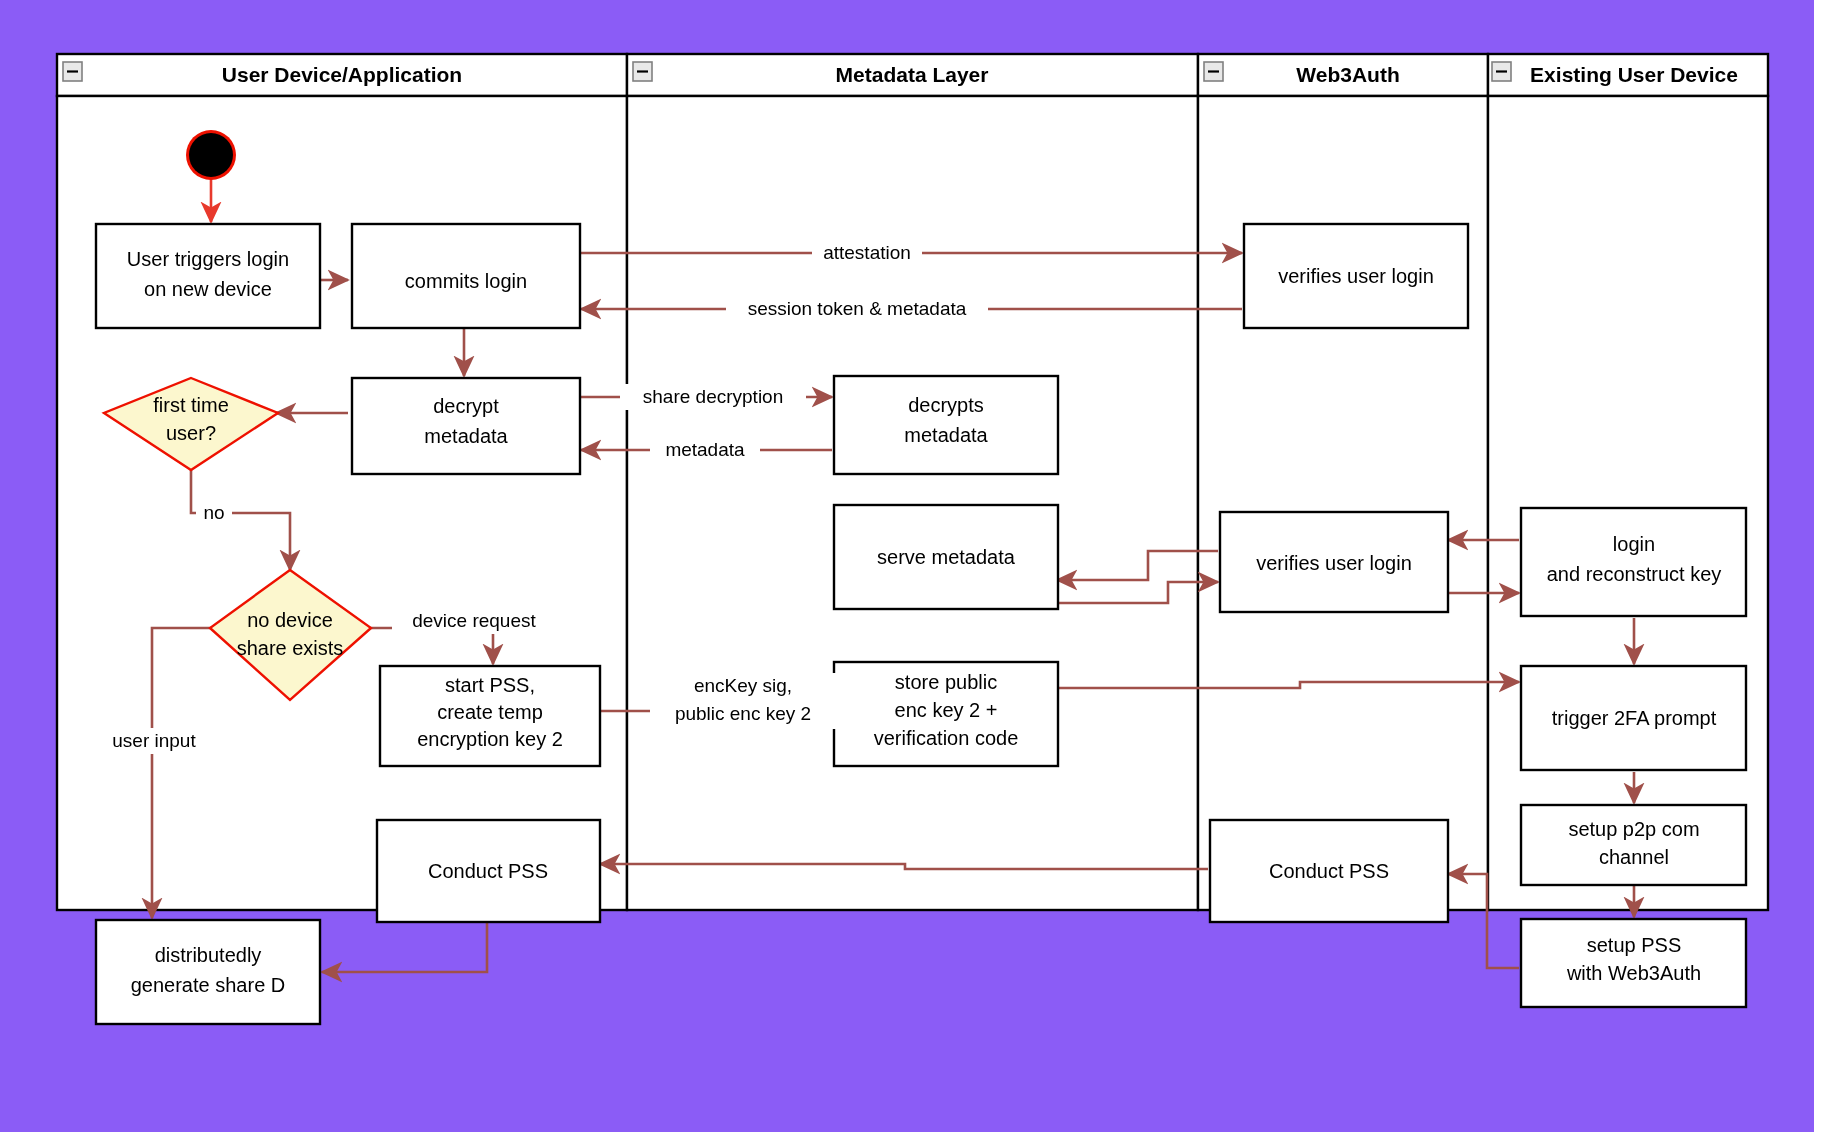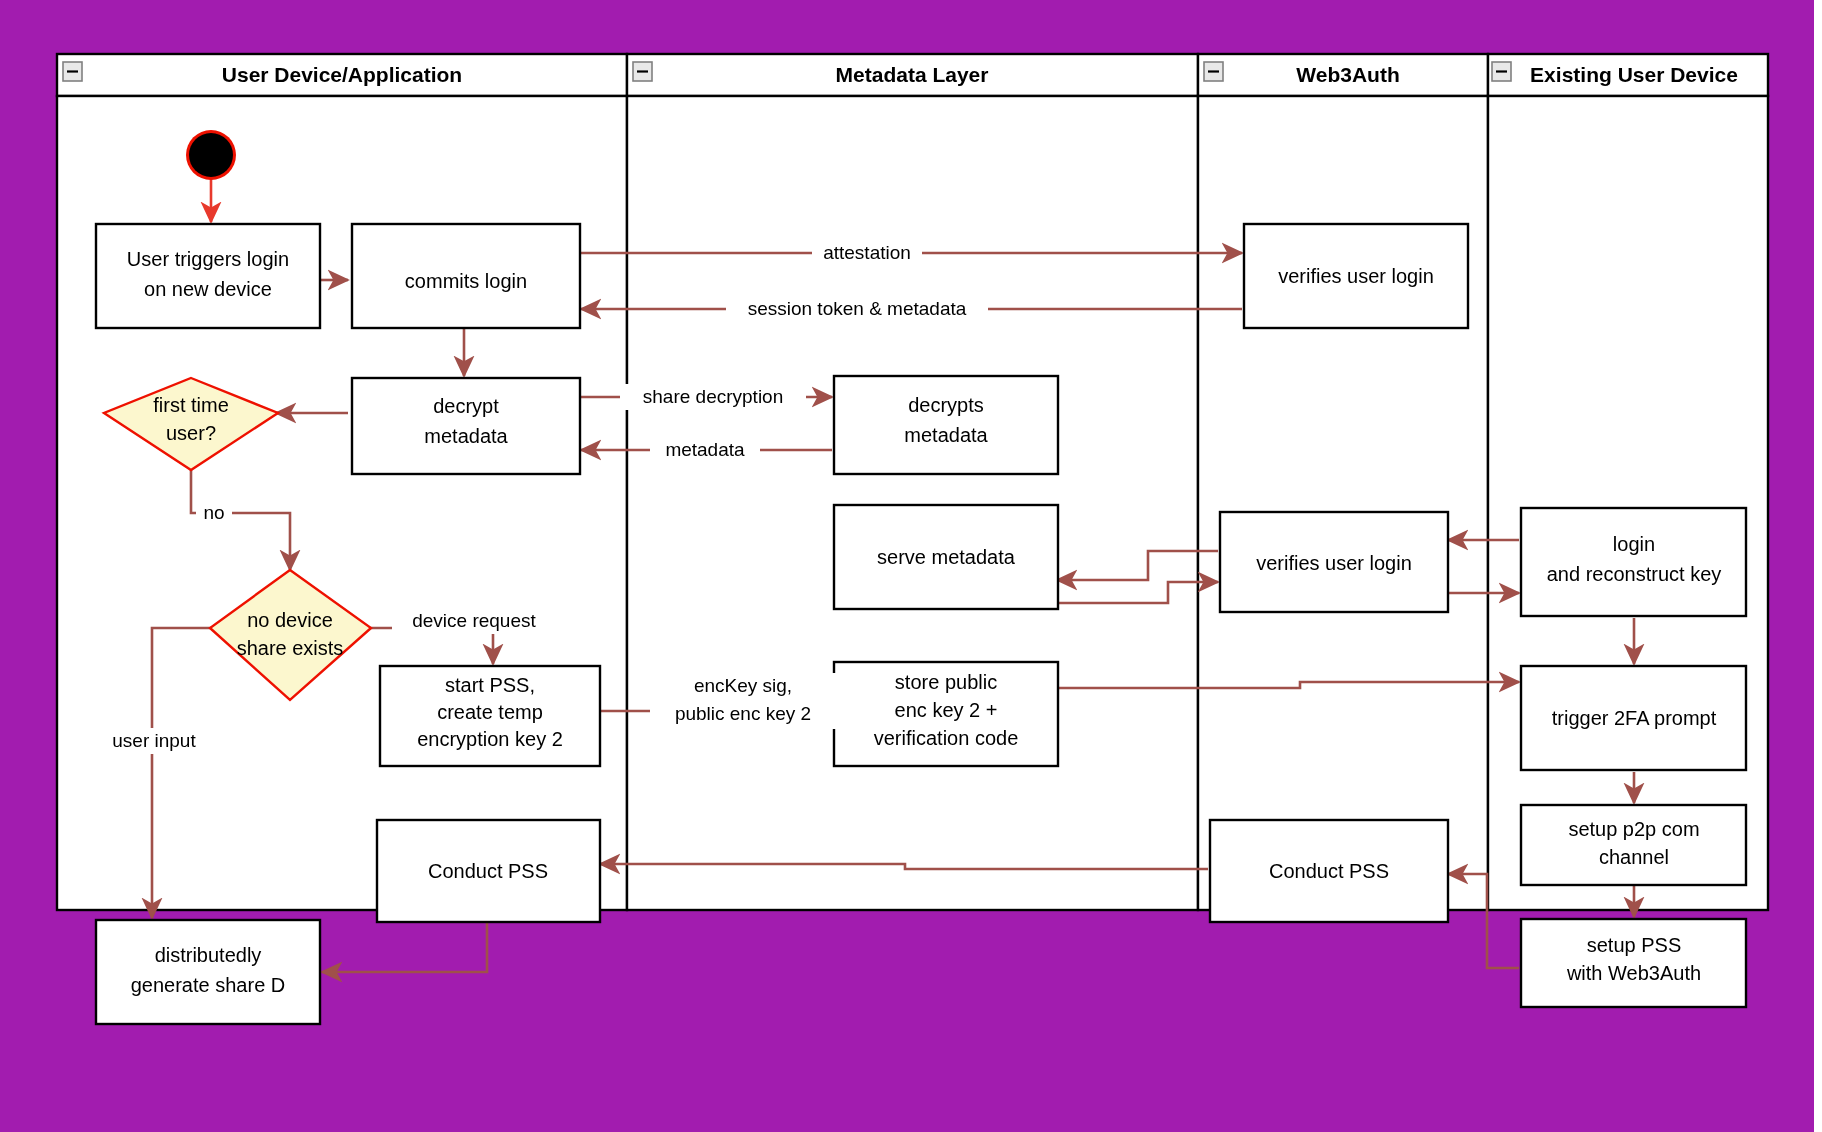--- a/index.html
+++ b/index.html
@@ -7,21 +7,21 @@
     padding: 0;
     background: #ffffff;
   }
   body {
     font-family: "Liberation Sans", sans-serif;
   }
   #canvas {
     position: relative;
     width: 1814px;
     height: 1132px;
-    background: #a21caf;
+    background: #8b5cf6;
     overflow: hidden;
   }
   svg#diagram {
     position: absolute;
     left: 0;
     top: 0;
     width: 1822px;
     height: 1132px;
   }
   .lane-rect {

